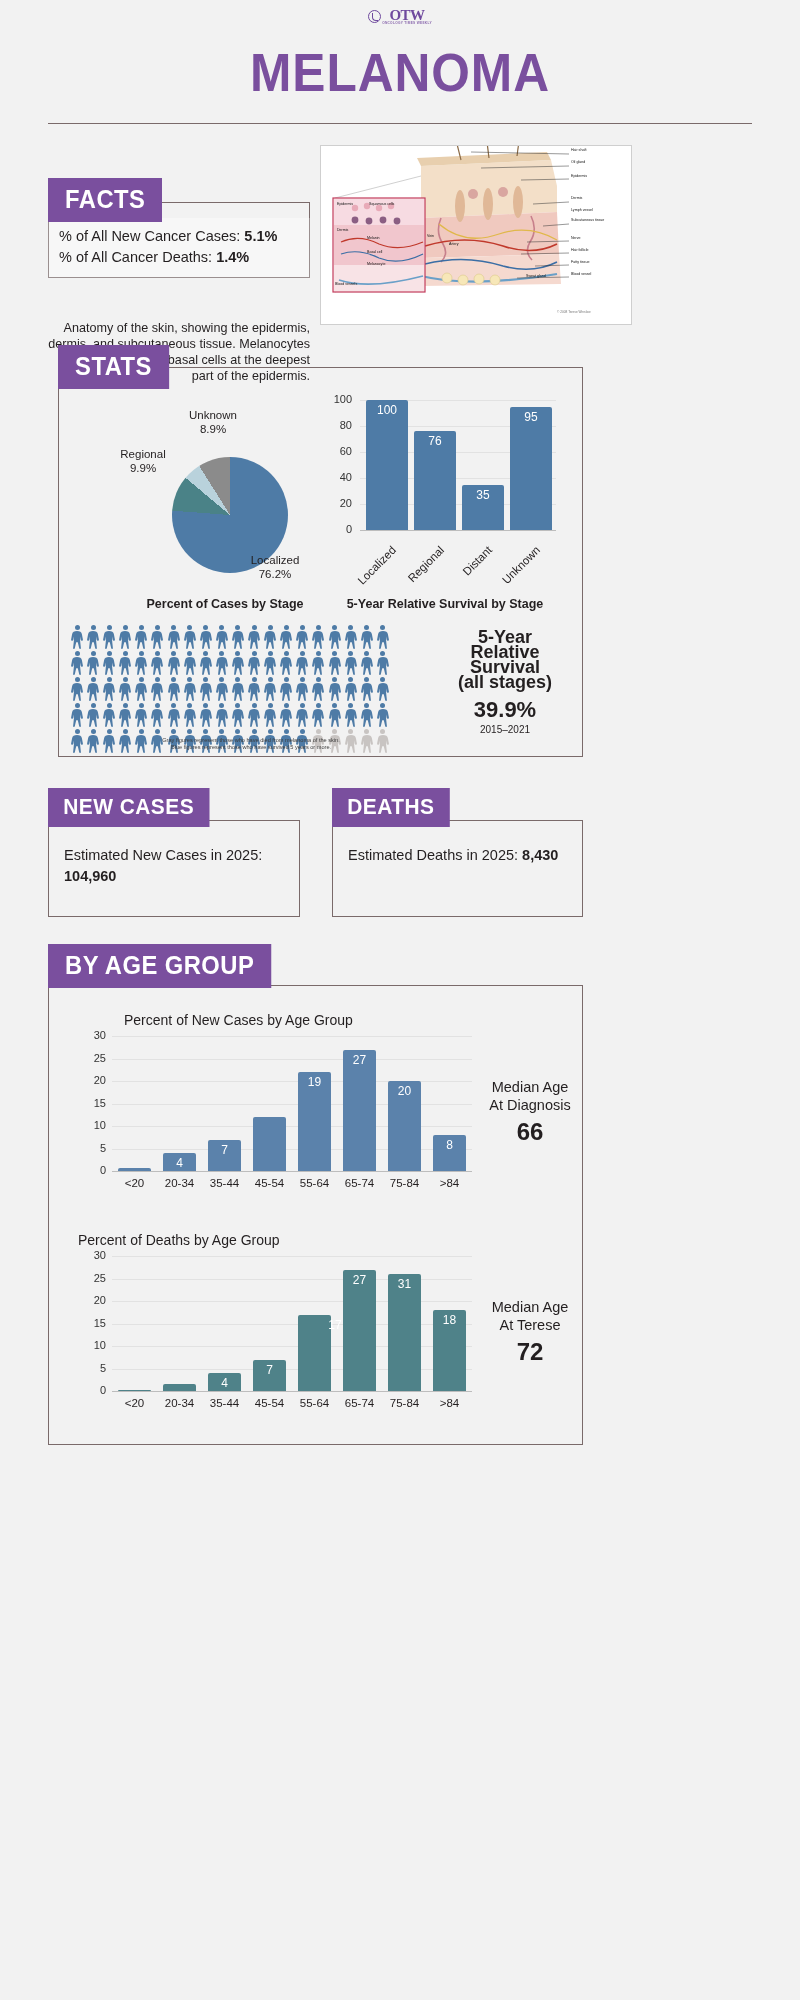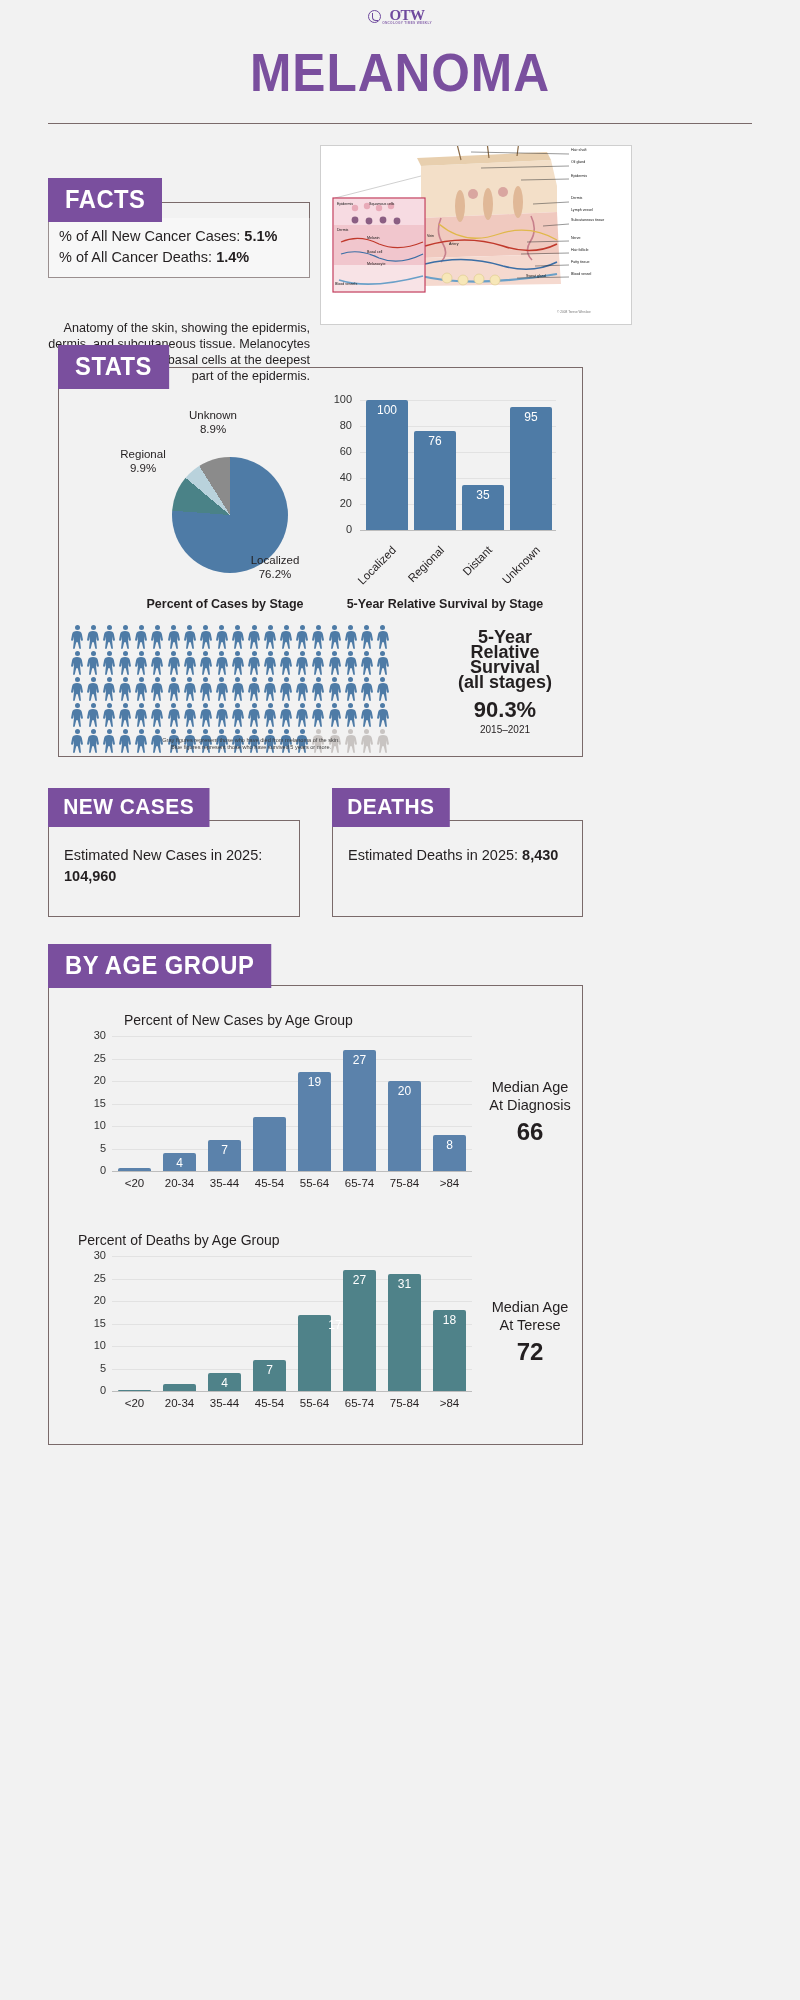--- a/index.html
+++ b/index.html
@@ -938,21 +938,21 @@
   </div>
 <div id="picto-note">
   <div>Gray figures represent those who have died from melanoma of the skin.</div>
   <div>Blue figures represent those who have survived 5 years or more.</div>
 </div>
 
 <div id="surv-block">
   <div class="t1">5-Year</div>
   <div class="t1">Relative Survival</div>
   <div class="t1">(all stages)</div>
-  <div class="t2">90.3%</div>
+  <div class="t2">39.9%</div>
   <div class="t3">2015–2021</div>
 </div>
 
 <div id="nc-topline"></div>
 <div id="nc-tab" class="tab small">NEW CASES</div>
 <div id="nc-box"></div>
 <div id="nc-text">
   <span>Estimated New Cases in 2025:</span>
   <b>104,960</b>
 </div>

